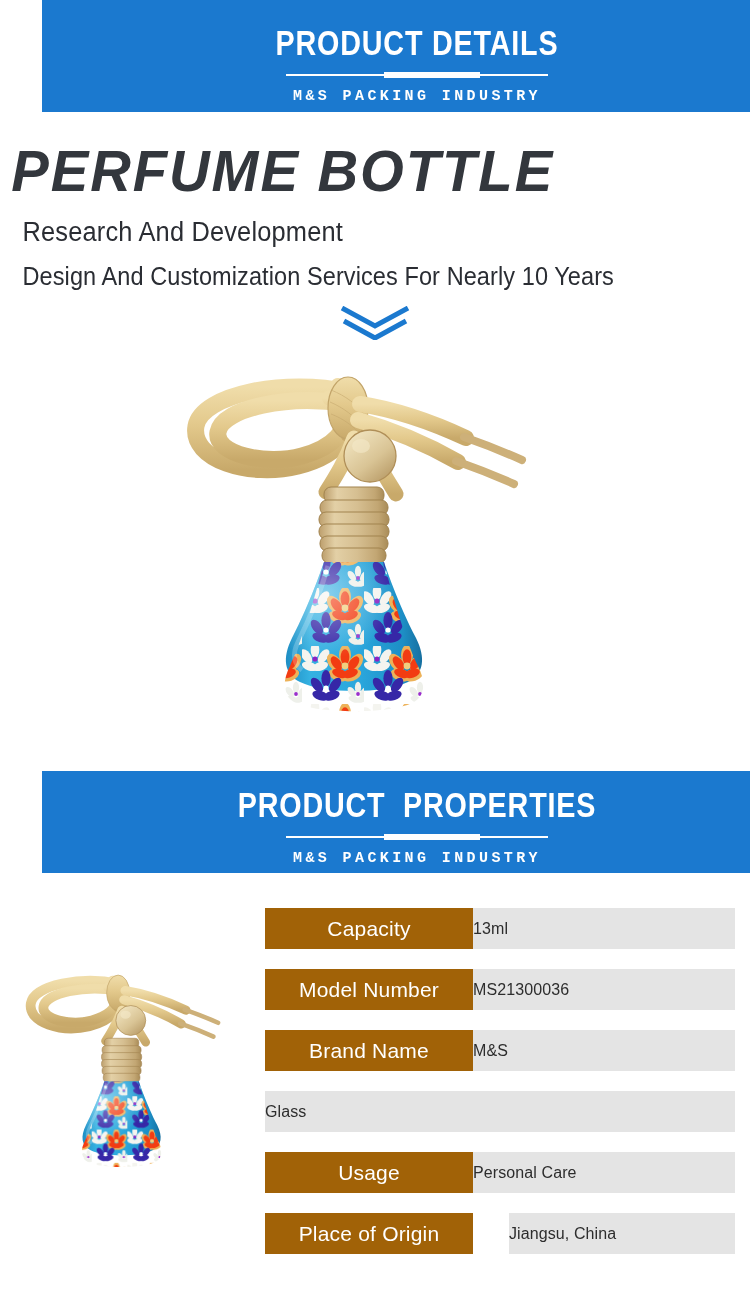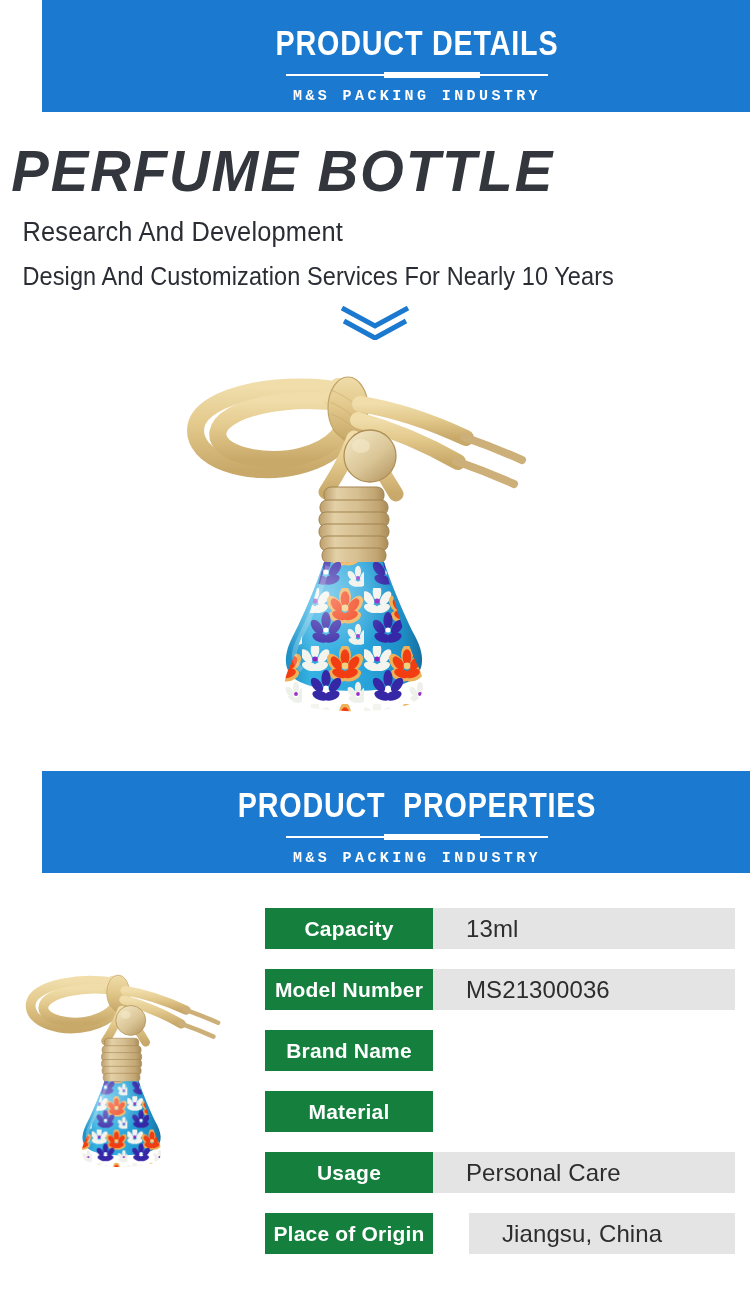--- a/index.html
+++ b/index.html
@@ -105,40 +105,40 @@
   }
   .prop-row {
     position:relative;
     height:41px;
     margin-bottom:20px;
     display:flex;
     align-items:stretch;
   }
   .prop-row:last-child { margin-bottom:0;gap:36px; }
   .prop-label {
-    width:168px;
-    background:#15803d;
+    width:208px;
+    background:#a16207;
     color:#ffffff;
     font-family:"Liberation Sans Narrow","Liberation Sans", sans-serif;
-    font-weight:bold;
+    font-weight:normal;
     font-size:21px;
     display:flex;
     align-items:center;
     justify-content:center;
     letter-spacing:0.2px;
     white-space:nowrap;
   }
   .prop-value {
     flex:1;
     background:#e4e4e4;
     color:#2d2d2d;
-    font-size:24px;
+    font-size:16px;
     display:flex;
     align-items:center;
-    padding-left:33px;
+    padding-left:0;
     letter-spacing:0.1px;
     white-space:nowrap;
   }
 </style>
 </head>
 <body>
 
 <div class="banner" id="banner-top">
   <div class="banner-title">PRODUCT DETAILS</div>
   <div class="banner-divider">
@@ -388,23 +388,24 @@
   <div class="prop-row">
     <div class="prop-label">Capacity</div>
     <div class="prop-value">13ml</div>
   </div>
   <div class="prop-row">
     <div class="prop-label">Model Number</div>
     <div class="prop-value">MS21300036</div>
   </div>
   <div class="prop-row">
     <div class="prop-label">Brand Name</div>
-  </div>
-  <div class="prop-row">
-    <div class="prop-label">Material</div>
+    <div class="prop-value">M&amp;S</div>
+  </div>
+  <div class="prop-row">
+    <div class="prop-value">Glass</div>
   </div>
   <div class="prop-row">
     <div class="prop-label">Usage</div>
     <div class="prop-value">Personal Care</div>
   </div>
   <div class="prop-row">
     <div class="prop-label">Place of Origin</div>
     <div class="prop-value">Jiangsu, China</div>
   </div>
 </div>

